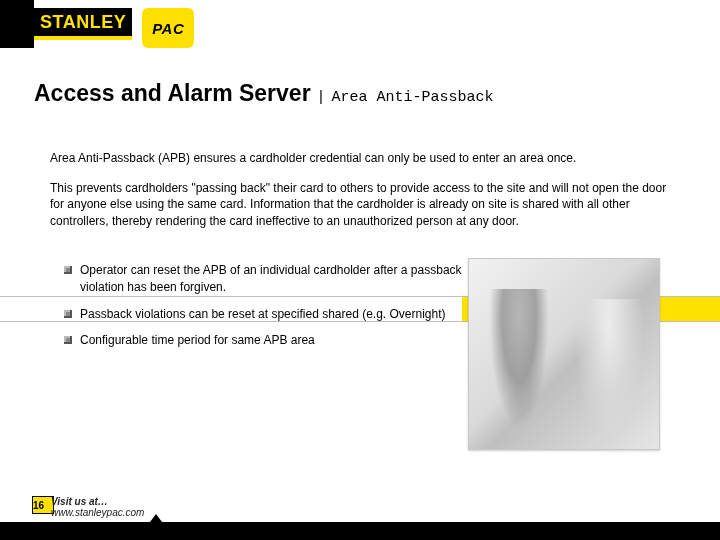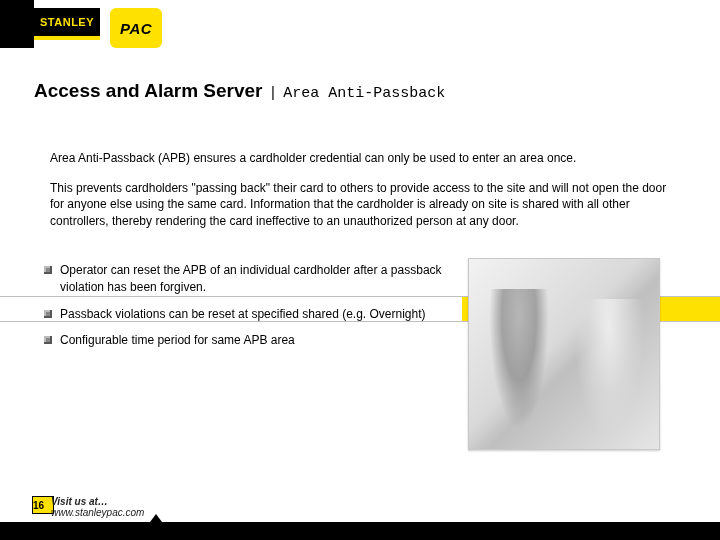--- a/index.html
+++ b/index.html
@@ -34,21 +34,21 @@
     background: #000;
     height: 28px;
     margin-left: 0;
     display: flex;
     align-items: center;
     padding: 0 6px;
   }
   .stanley-text {
     color: #ffe100;
     font-weight: bold;
-    font-size: 11px;
+    font-size: 18px;
     letter-spacing: 0.5px;
     font-family: Arial, sans-serif;
   }
   .stanley-under {
     background: #ffe100;
     height: 4px;
     width: 100%;
   }
   .stanley-wrap {
     display: flex;
@@ -78,21 +78,21 @@
     font-style: italic;
     letter-spacing: 0.5px;
   }
   
   .title-row {
     position: absolute;
     left: 34px;
     top: 80px;
   }
   .title-bold {
-    font-size: 19px;
+    font-size: 23px;
     font-weight: bold;
     color: #000;
   }
   .title-sep {
     font-size: 15px;
     color: #000;
     margin: 0 4px;
   }
   .title-sub {
     font-size: 15px;
@@ -108,21 +108,21 @@
     font-size: 12px;
     color: #000;
     line-height: 1.35;
   }
   .para {
     margin-bottom: 14px;
   }
   
   .bullets {
     position: absolute;
-    left: 44px;
+    left: 64px;
     top: 262px;
     width: 420px;
     font-size: 12px;
     color: #000;
   }
   .bul-row {
     display: flex;
     align-items: flex-start;
     margin-bottom: 10px;
     line-height: 1.4;

